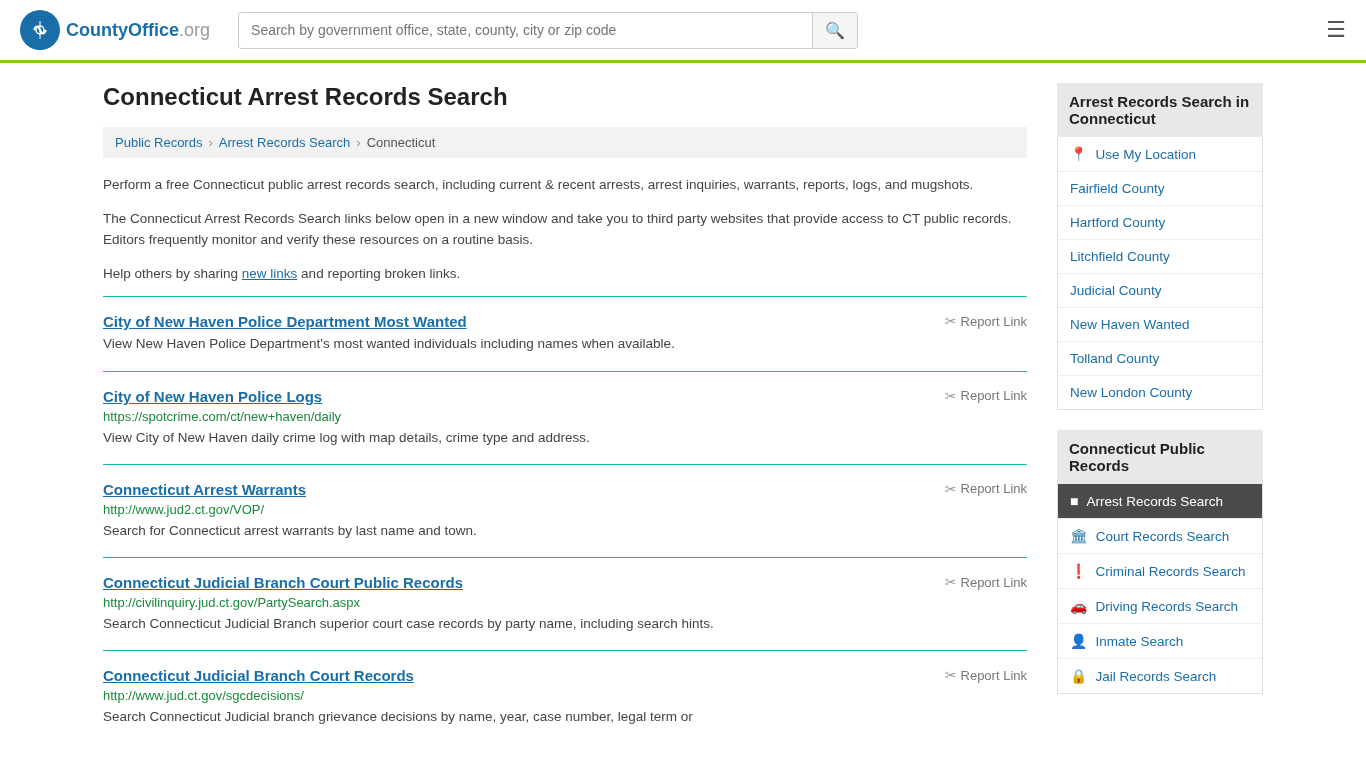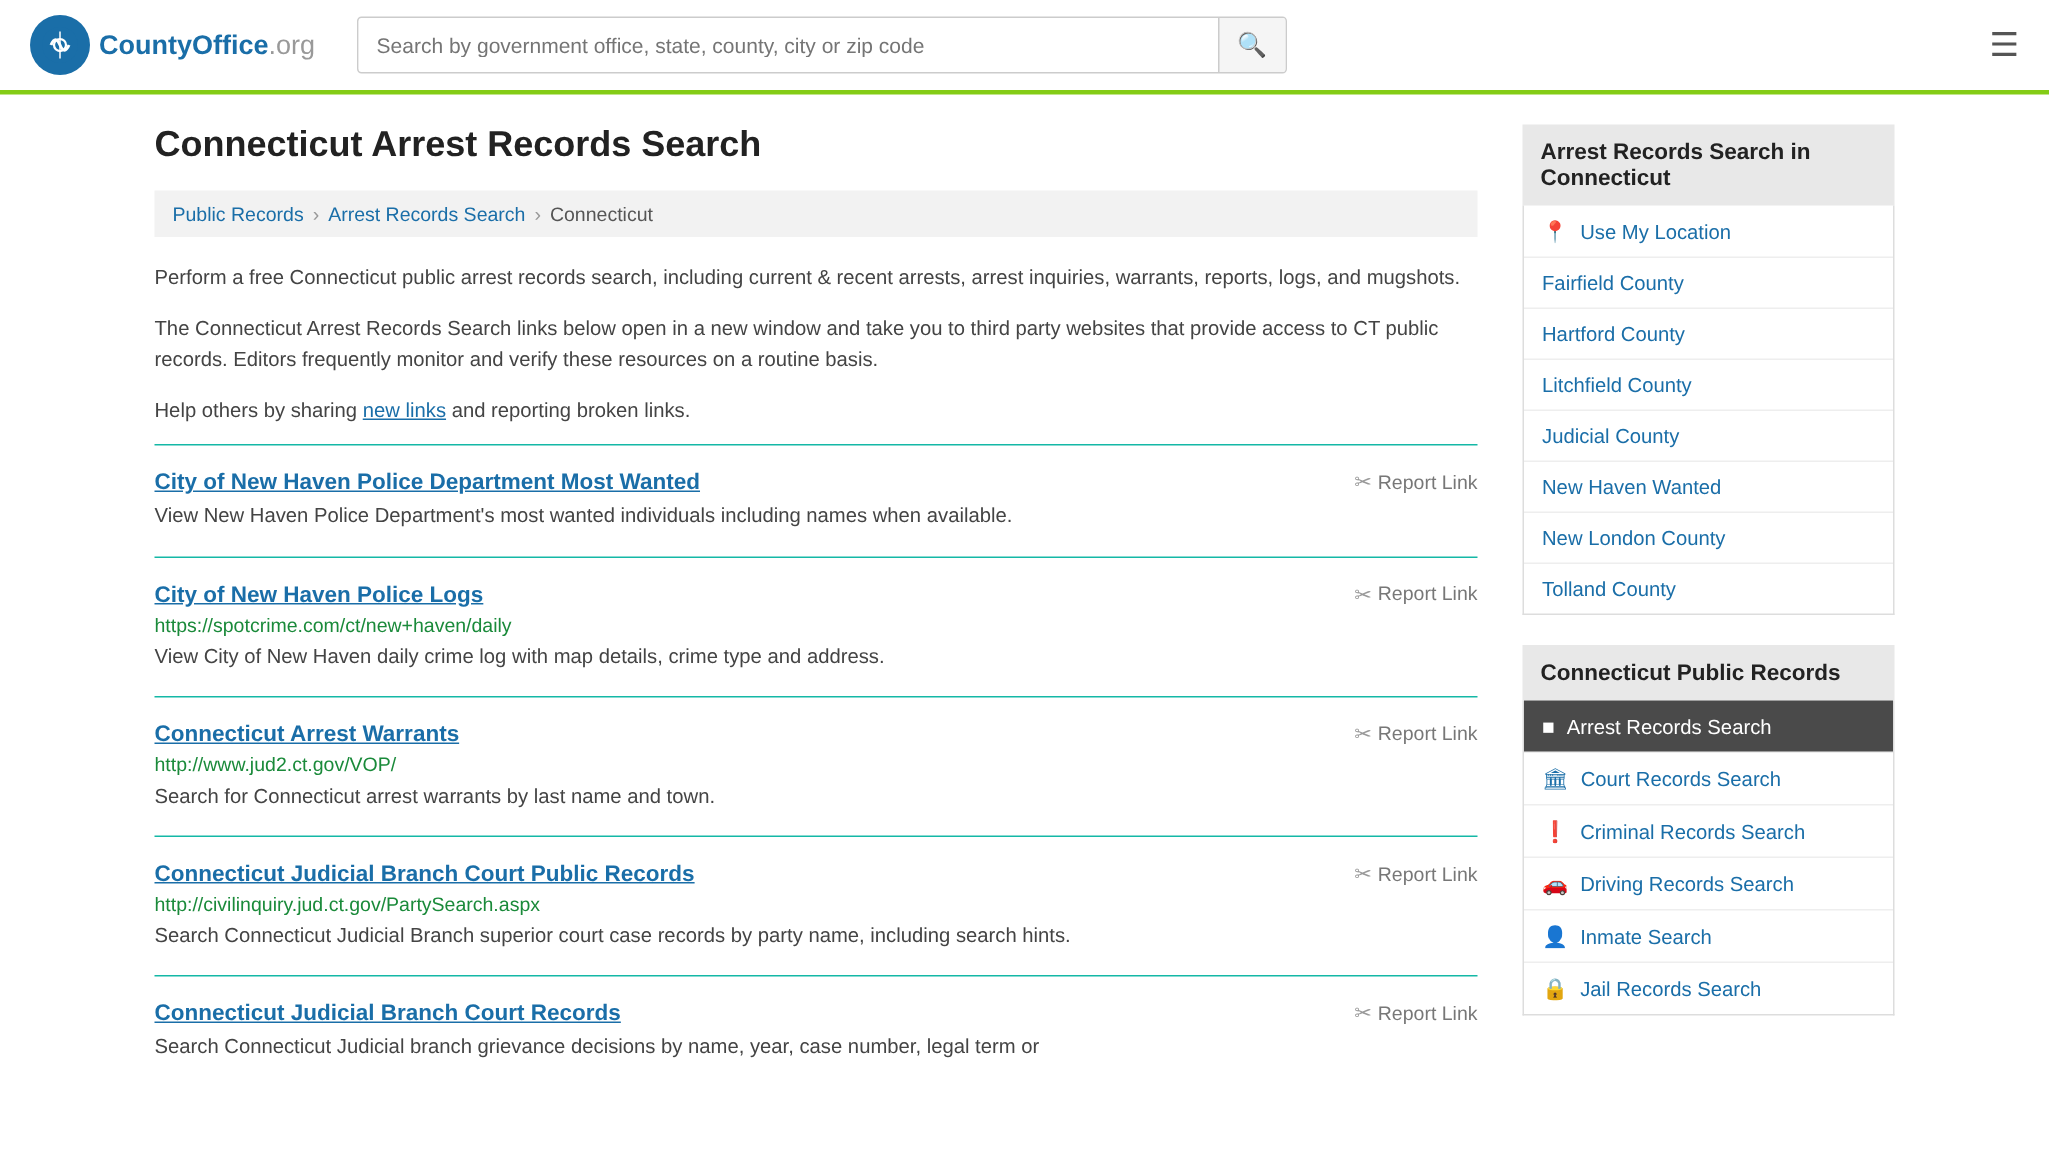--- a/index.html
+++ b/index.html
@@ -79,21 +79,21 @@
       max-width: 1200px;
       margin: 0 auto;
       padding: 20px 20px;
       gap: 30px;
     }
     #left-col {
       flex: 1;
       min-width: 0;
     }
     #right-col {
-      width: 248px;
+      width: 206px;
       flex-shrink: 0;
     }
 
     
     #page-title {
       font-size: 24px;
       font-weight: bold;
       color: #222;
       margin-bottom: 16px;
     }
@@ -298,20 +298,21 @@
     <div class="result-desc">Search Connecticut Judicial Branch superior court case records by party name, including search hints.</div>
   </div>
         <div class="result-item">
     <div class="result-header">
       <span class="result-title">Connecticut Judicial Branch Court Records</span>
       <span class="report-link">
         <span class="report-icon">✂</span>
         Report Link
       </span>
     </div>
+    <div class="result-url">http://www.jud.ct.gov/sgcdecisions/</div>
     <div class="result-desc">Search Connecticut Judicial branch grievance decisions by name, year, case number, legal term or</div>
   </div>
       </div>
 
   </div>
 
   <div id="right-col">
 
     <div class="sidebar-section-title">
       <span>Arrest Records Search in Connecticut</span>
@@ -320,22 +321,22 @@
       <div class="sidebar-link-item">
         <span class="sidebar-icon loc-icon">📍</span>
         <span>Use My Location</span>
       </div>
 
     <div class="sidebar-link-item">Fairfield County</div>
         <div class="sidebar-link-item">Hartford County</div>
         <div class="sidebar-link-item">Litchfield County</div>
         <div class="sidebar-link-item">Judicial County</div>
         <div class="sidebar-link-item">New Haven Wanted</div>
+        <div class="sidebar-link-item">Tolland County</div>
         <div class="sidebar-link-item">New London County</div>
-        <div class="sidebar-link-item">Tolland County</div>
       </div>
 
     <div class="sidebar-section-title">
       <span>Connecticut Public Records</span>
     </div>
     <div class="sidebar-links sub-sidebar-section">
 
     <div class="sidebar-link-item active">
           <span class="sidebar-icon">■</span>
           <span>Arrest Records Search</span>

